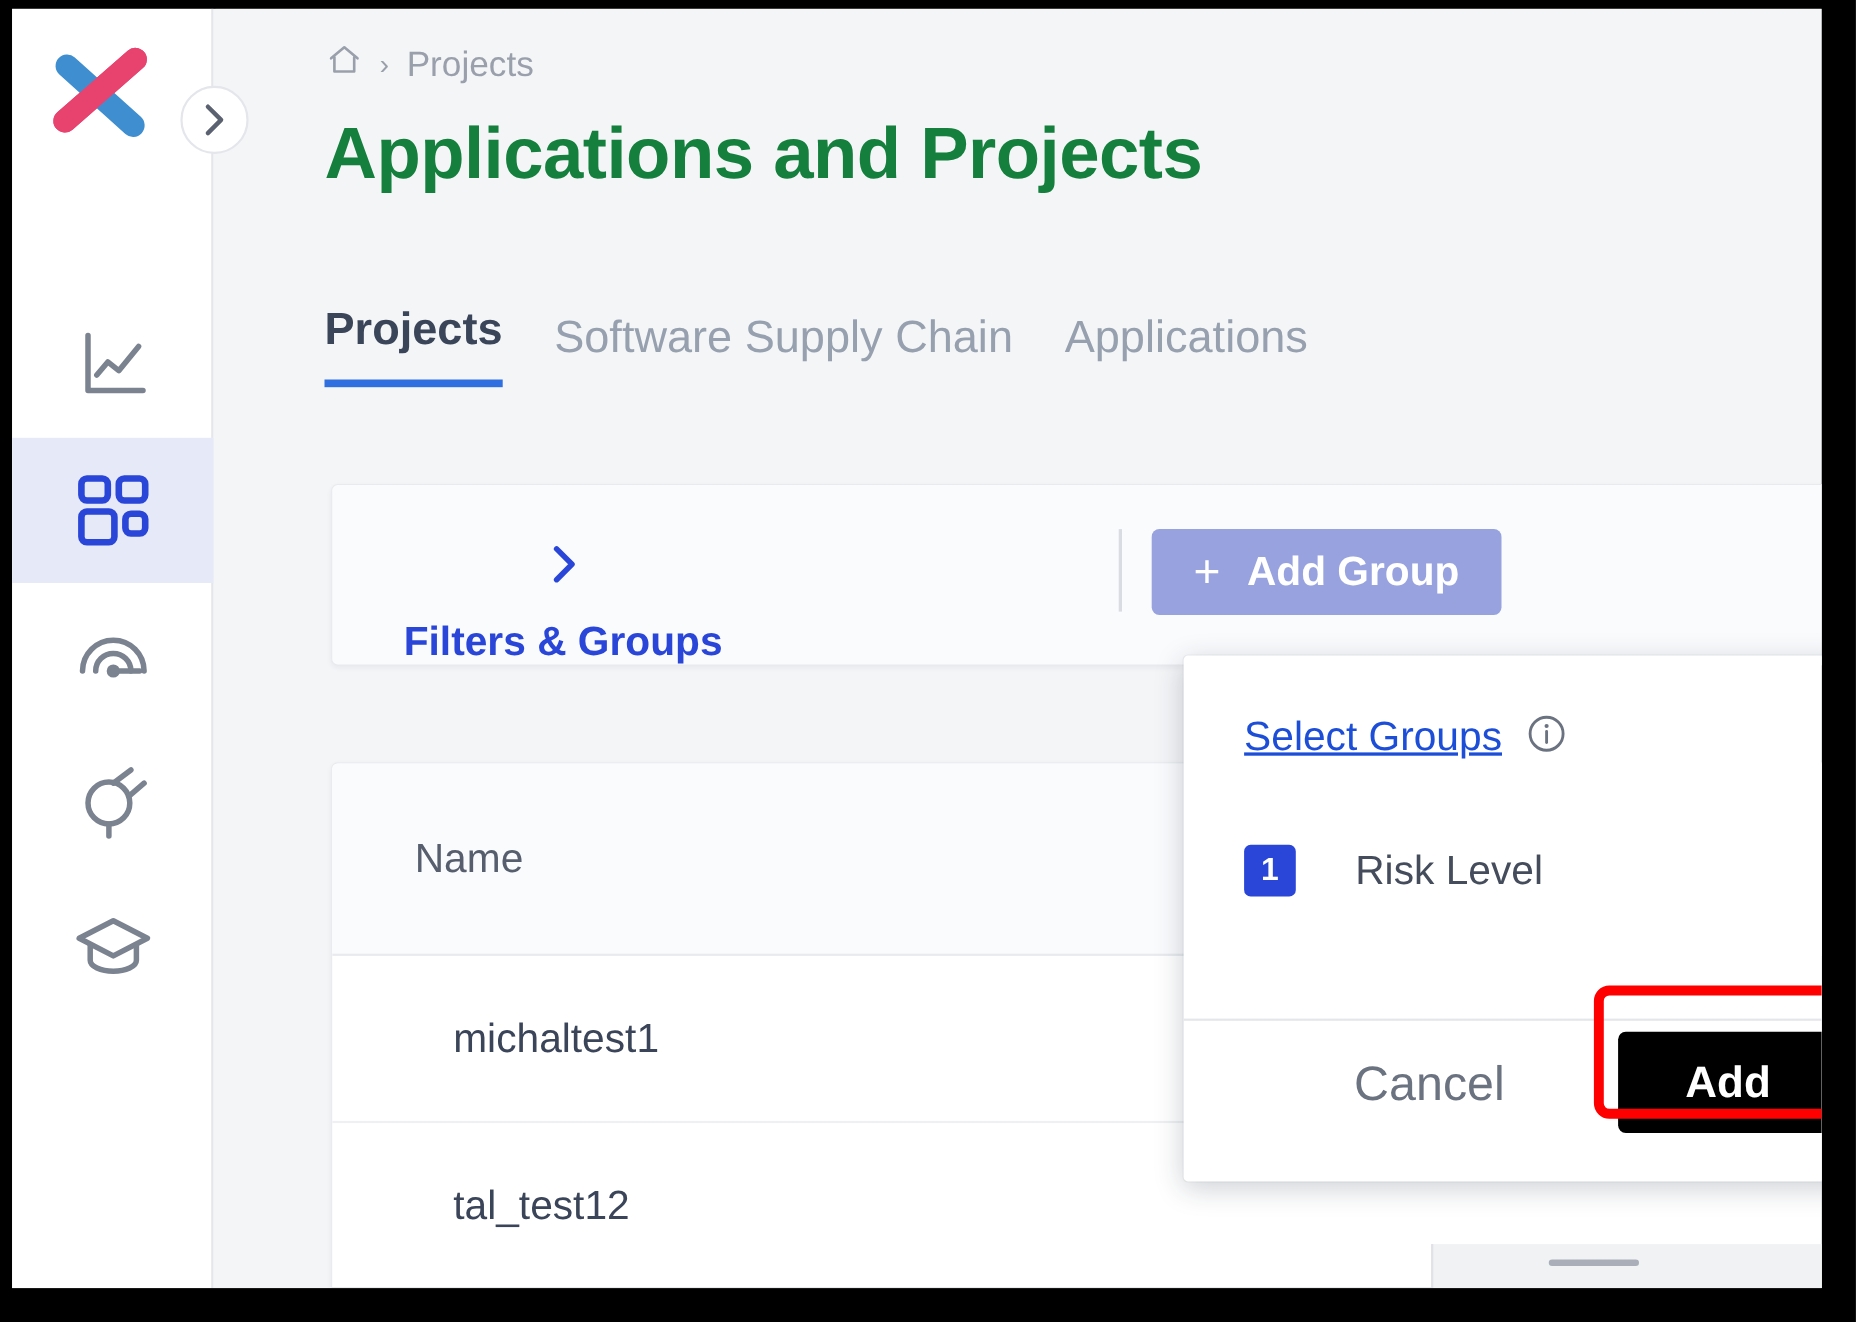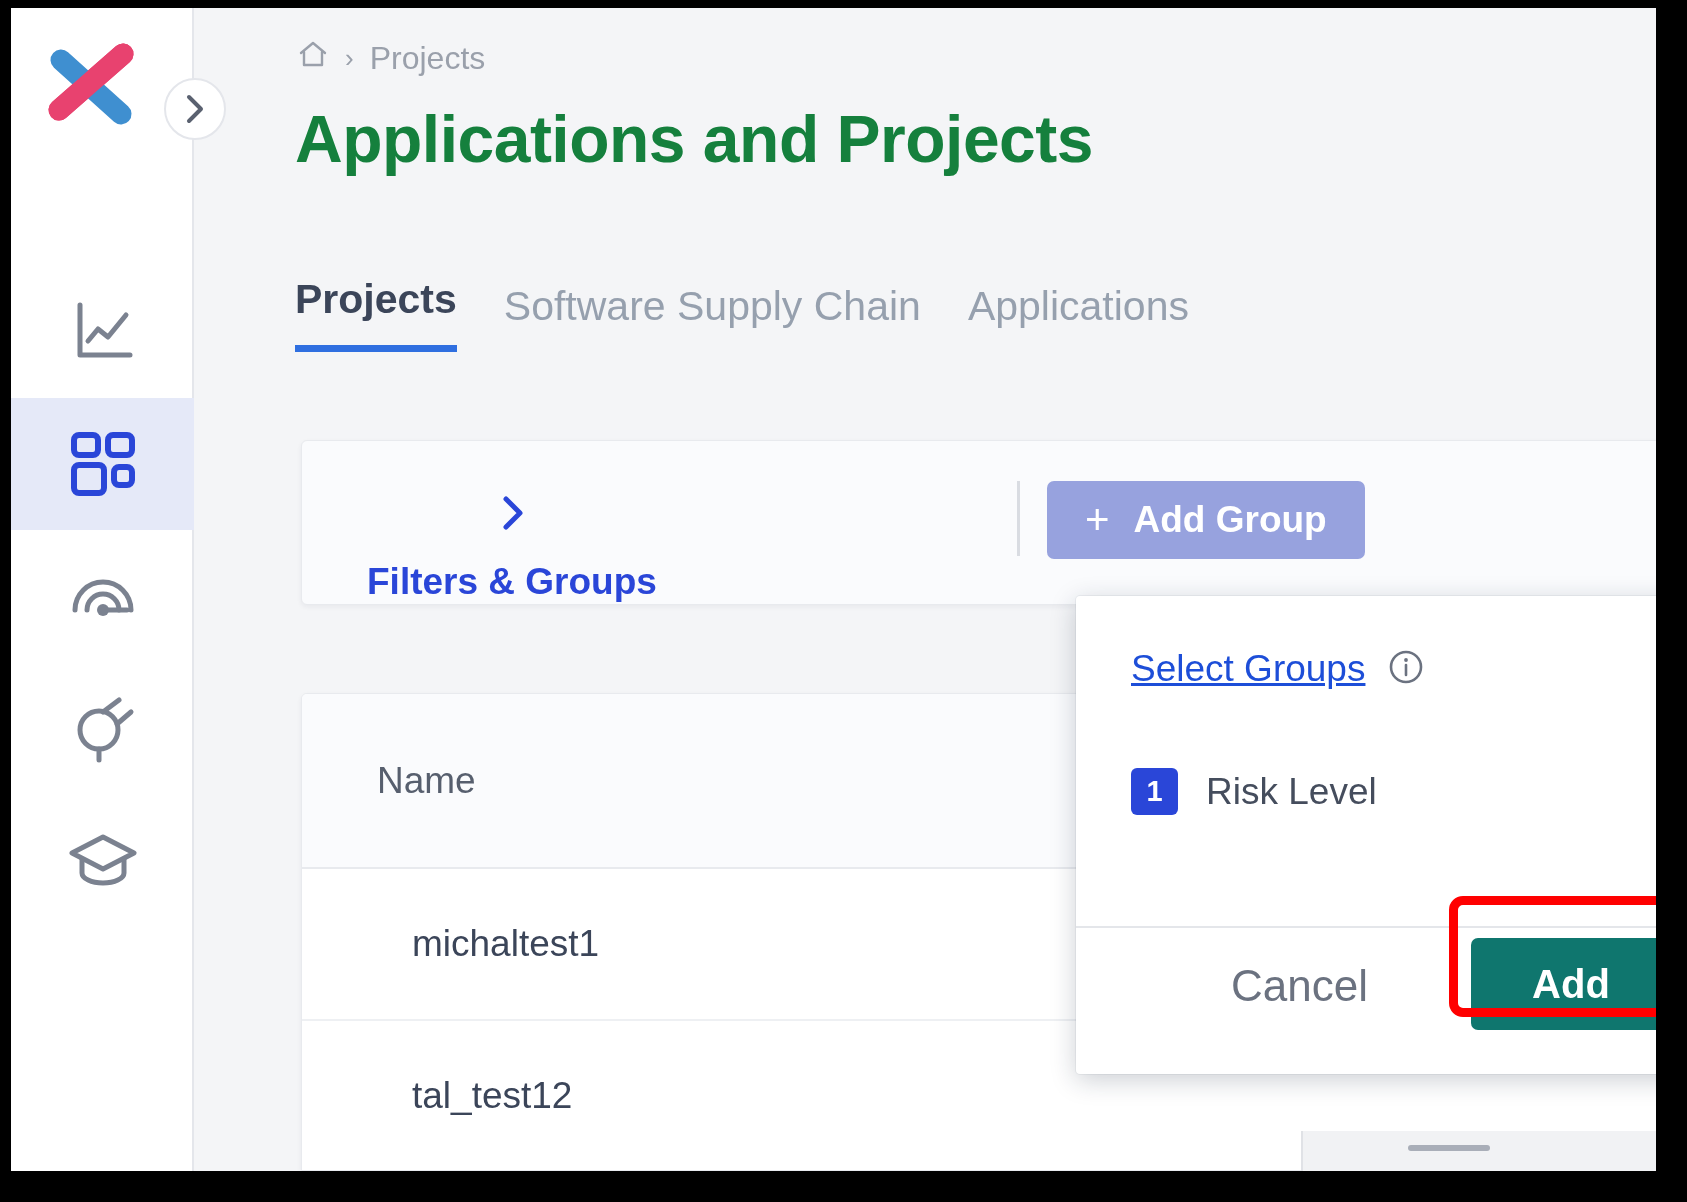--- a/index.html
+++ b/index.html
@@ -234,42 +234,42 @@
     cursor: pointer;
   }
   #risk-badge {
     width: 47px; height: 47px;
     background: #2a46d8;
     border-radius: 6px;
     color: #ffffff;
     font-size: 29px; font-weight: bold;
     display: flex; align-items: center; justify-content: center;
   }
-  #risk-label { font-size: 37px; color: #454d5d; white-space: nowrap; }
+  #risk-label { font-size: 37px; color: #454d5d; white-space: nowrap; margin-left: 26px; }
 
   #popup-divider {
     position: absolute;
     left: 0; top: 330px;
     width: 100%; height: 2px;
     background: #e4e6ea;
   }
   #cancel-btn {
     position: absolute;
     left: 155px; top: 365px;
     background: none; border: none;
     font-size: 44px; color: #6b7280;
     font-family: "Liberation Sans", sans-serif;
     cursor: pointer;
     white-space: nowrap;
   }
   #add-btn {
     position: absolute;
     left: 395px; top: 342px;
     width: 200px; height: 92px;
-    background: #0f766e;
+    background: #000000;
     border: none; border-radius: 7px;
     color: #ffffff;
     font-size: 40px; font-weight: bold;
     font-family: "Liberation Sans", sans-serif;
     cursor: pointer;
   }
   #add-highlight {
     position: absolute;
     left: 1253px; top: 888px;
     width: 229px; height: 121px;

